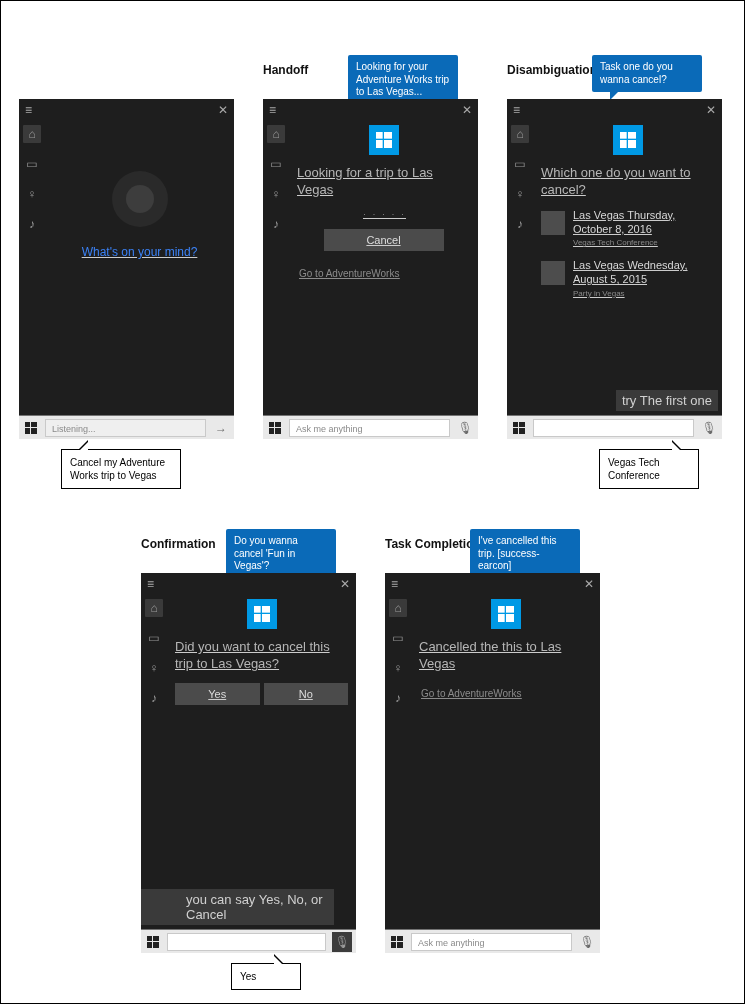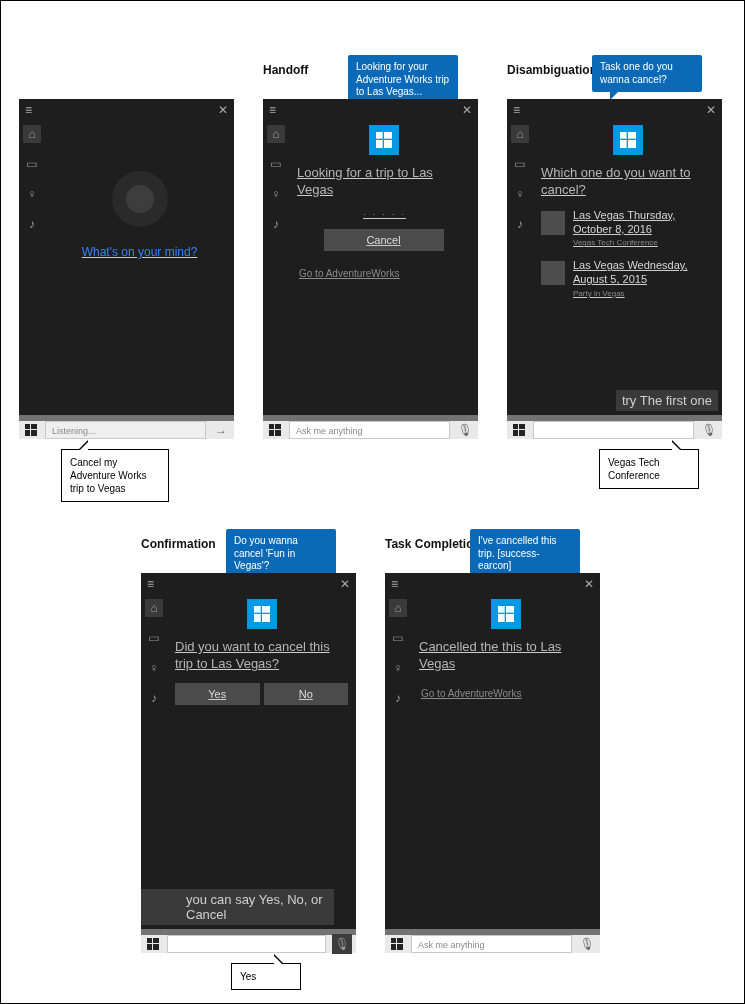--- a/index.html
+++ b/index.html
@@ -57,37 +57,37 @@
   .li-sub { font-size: 8px; color: #8a8a8a; margin-top: 2px; }
   .btn-row { display: flex; gap: 4px; margin-top: 4px; }
   .half-btn { flex: 1; background: #4b4b4b; color: #ddd; font-size: 11px; text-align: center; padding: 5px 0; border: none; }
   .hint-chip {
     position: absolute; bottom: 28px; background: #3a3a3a; color: #d0d0d0;
     font-size: 13px; padding: 3px 6px;
   }
   .hint-right4 { right: 4px; }
   .hint-right22 { right: 22px; padding-left: 45px; }
   .taskbar {
-    height: 24px; background: #e9e9e9; border-top: 6px solid #737373;
+    height: 24px; background: #e9e9e9; border-top: 1px solid #737373;
     display: flex; align-items: center; padding: 0 4px; gap: 6px; position: relative;
   }
   .start-icon { width: 16px; height: 16px; display: flex; align-items: center; justify-content: center; }
   .start-icon svg { width: 12px; height: 12px; fill: #222; }
   .searchbox {
     flex: 1; height: 18px; background: #fff; border: 1px solid #c9c9c9;
     font-size: 9px; color: #8a8a8a; padding: 0 6px; line-height: 18px;
   }
   .searchbox.listening { background: #efefef; }
   .mic-icon, .arrow-icon {
     width: 18px; height: 18px; display: flex; align-items: center; justify-content: center;
     color: #6a6a6a; font-size: 12px;
   }
   .mic-dark { background: #3c3c3c; color: #9a9a9a; width: 20px; height: 20px; }
   .speech-callout {
-    position: absolute; width: 108px; background: #fff; border: 1px solid #000;
+    position: absolute; width: 120px; background: #fff; border: 1px solid #000;
     font-size: 10px; padding: 6px 8px; line-height: 1.3;
   }
   .speech-callout::before {
     content: ""; position: absolute; top: -10px; left: 16px;
     border-width: 0 0 10px 10px; border-style: solid;
     border-color: transparent transparent #000 transparent;
   }
   .speech-callout::after {
     content: ""; position: absolute; top: -8px; left: 17px;
     border-width: 0 0 9px 9px; border-style: solid;

